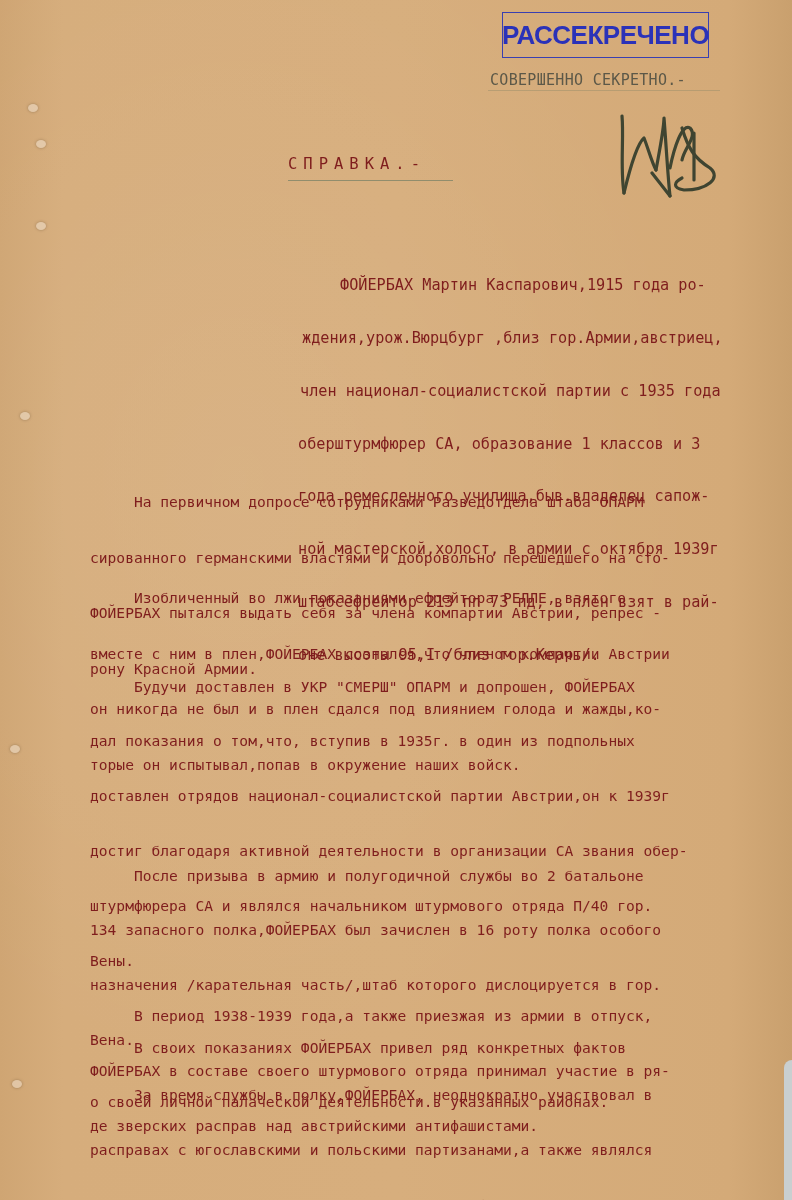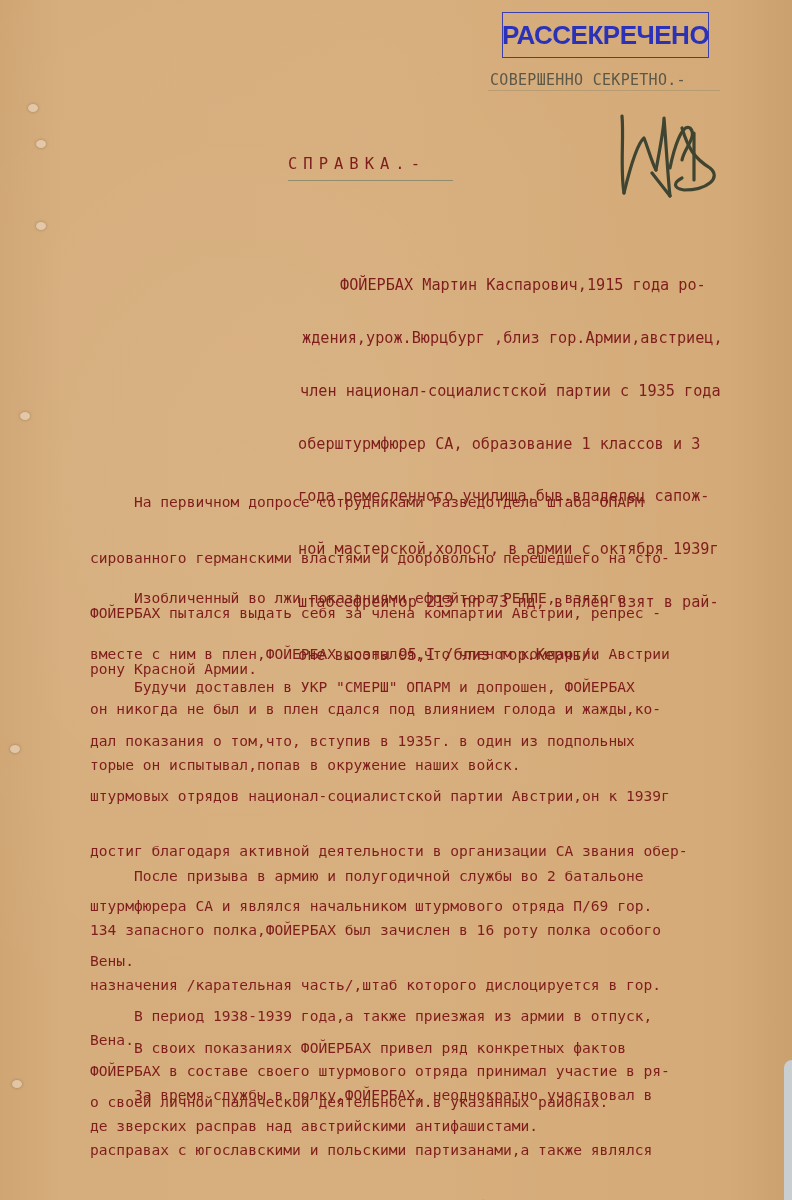--- a/index.html
+++ b/index.html
@@ -93,23 +93,23 @@
 <div class="typed para-block" style="left:90px;top:552px;font-size:14.6px;line-height:18.5px;">
   <span class="line">     Изобличенный во лжи показаниями ефрейтора РЕЛЛЕ, взятого</span>
   <span class="line">вместе с ним в плен,ФОЙЕРБАХ сознался,что членом компартии Австрии</span>
   <span class="line">он никогда не был и в плен сдался под влиянием голода и жажды,ко-</span>
   <span class="line">торые он испытывал,попав в окружение наших войск.</span>
 </div>
 
 <div class="typed para-block" style="left:90px;top:641px;font-size:14.6px;line-height:18.3px;">
   <span class="line">     Будучи доставлен в УКР "СМЕРШ" ОПАРМ и допрошен, ФОЙЕРБАХ</span>
   <span class="line">дал показания о том,что, вступив в 1935г. в один из подпольных</span>
-  <span class="line">штурмовых отрядов национал-социалистской партии Австрии,он к 1939г</span>
+  <span class="line">доставлен отрядов национал-социалистской партии Австрии,он к 1939г</span>
   <span class="line">достиг благодаря активной деятельности в организации СА звания обер-</span>
-  <span class="line">штурмфюрера СА и являлся начальником штурмового отряда П/69 гор.</span>
+  <span class="line">штурмфюрера СА и являлся начальником штурмового отряда П/40 гор.</span>
   <span class="line">Вены.</span>
   <span class="line">     В период 1938-1939 года,а также приезжая из армии в отпуск,</span>
   <span class="line">ФОЙЕРБАХ в составе своего штурмового отряда принимал участие в ря-</span>
   <span class="line">де зверских расправ над австрийскими антифашистами.</span>
 </div>
 
 <div class="typed para-block" style="left:90px;top:830px;font-size:14.6px;line-height:18.3px;">
   <span class="line">     После призыва в армию и полугодичной службы во 2 батальоне</span>
   <span class="line">134 запасного полка,ФОЙЕРБАХ был зачислен в 16 роту полка особого</span>
   <span class="line">назначения /карательная часть/,штаб которого дислоцируется в гор.</span>

